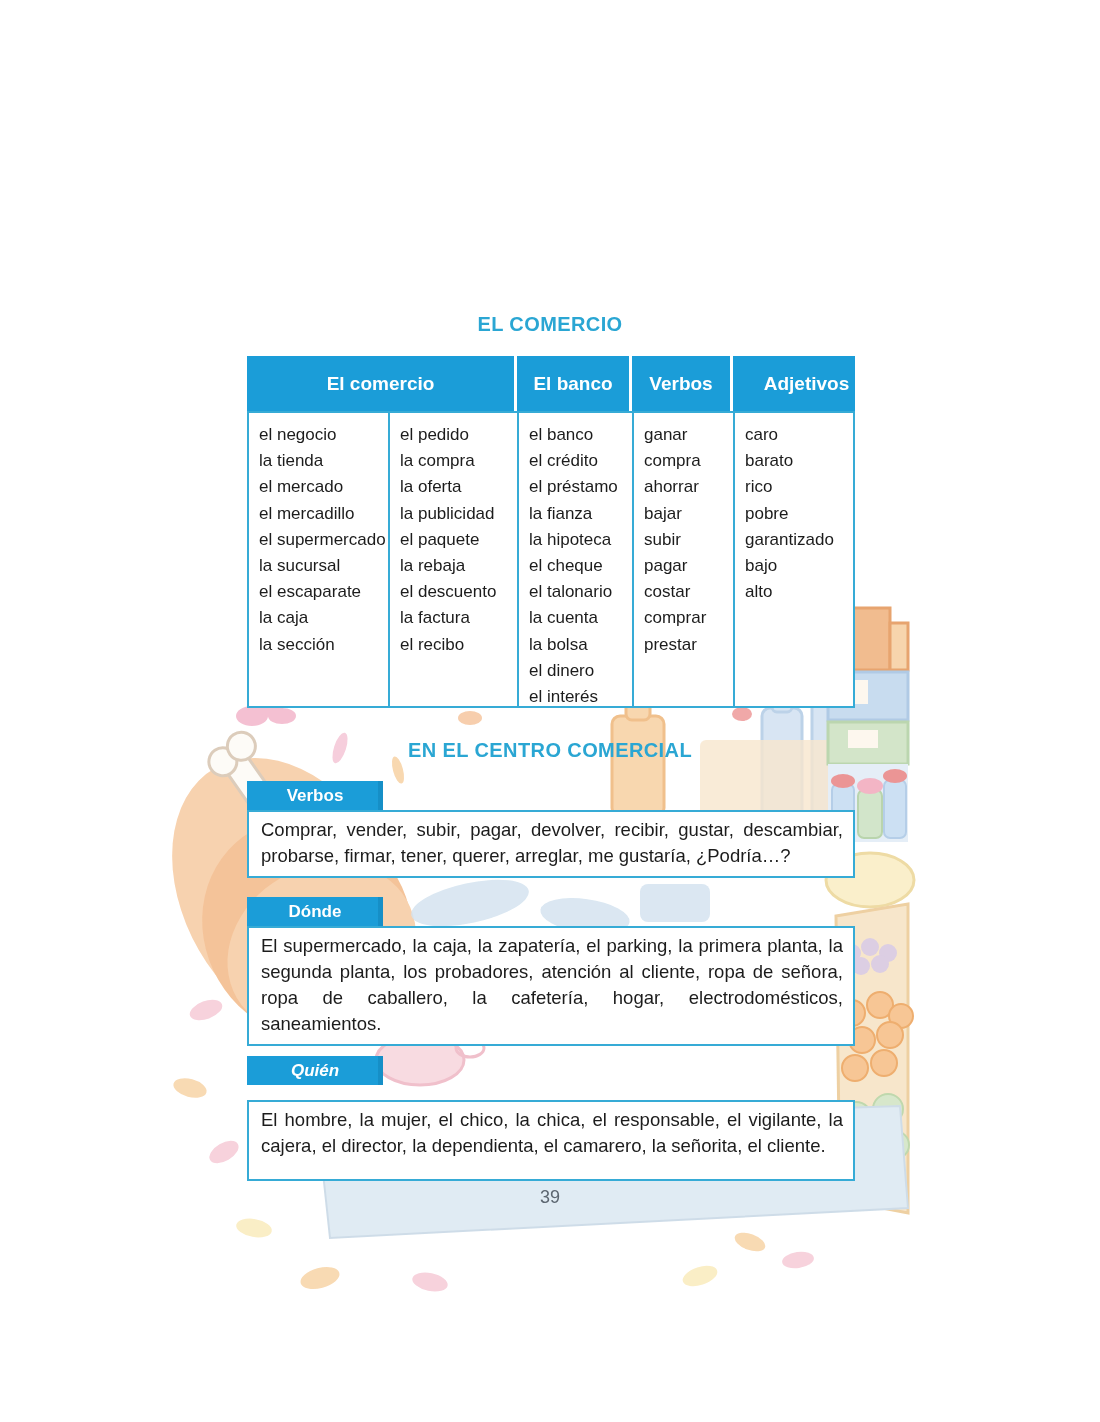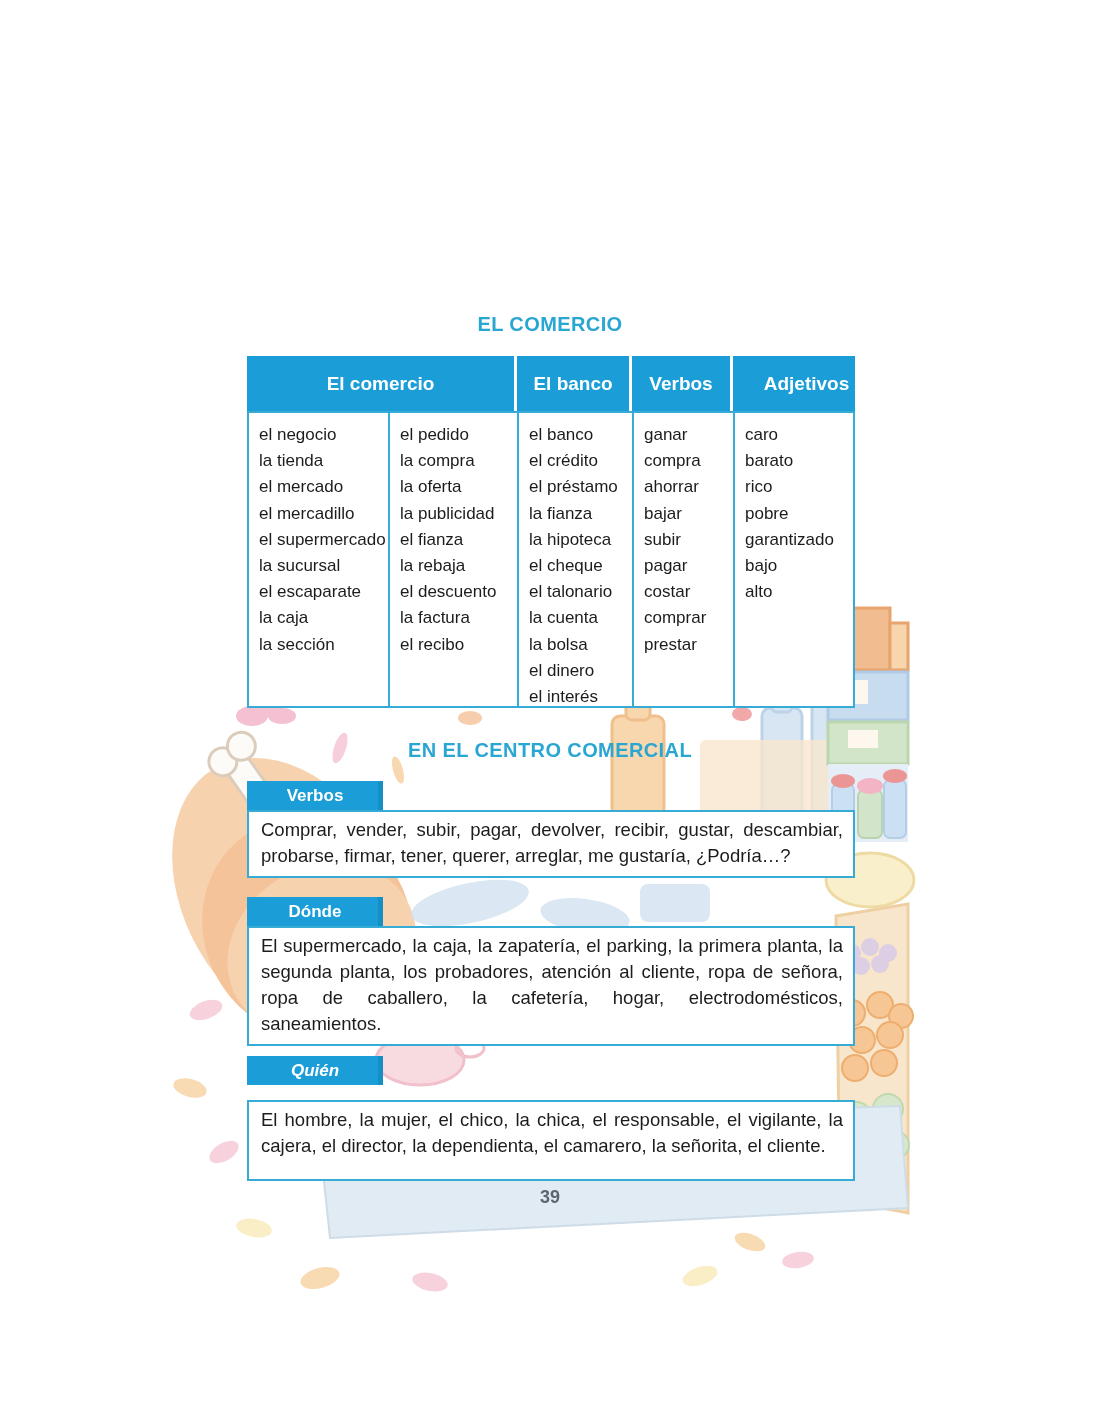--- a/index.html
+++ b/index.html
@@ -49,21 +49,21 @@
     position:absolute; left:247px; width:608px; z-index:2; box-sizing:border-box;
     background:#fff; border:2px solid var(--border,#36abd6);
     font-size:18.5px; line-height:26px; padding:5px 10px 7px 12px; text-align:justify;
   }
   .tab-verbos{top:733px;} .box-verbos{top:762px; min-height:61px;}
   .tab-donde {top:849px;} .box-donde {top:878px; min-height:109px;}
   .tab-quien {top:1008px;font-style:italic;} .box-quien{top:1052px; min-height:81px;}
 
   .page-num{
     position:absolute; top:1139px; left:0; width:1100px; text-align:center; z-index:2;
-    font-weight:bold; font-size:18px; color:var(--page_number,#5c6670);
+    font-weight:normal; font-size:18px; color:var(--page_number,#5c6670);
   }
 </style>
 </head>
 <body>
 
 <div class="page">
 
   <svg class="bg" width="1100" height="1422" viewBox="0 0 1100 1422" aria-hidden="true">
     <g opacity="0.9">
 
@@ -190,21 +190,21 @@
           <div class="word">el escaparate</div>
           <div class="word">la caja</div>
           <div class="word">la sección</div>
         </div>
       <div class="vt-col c2">
 
       <div class="word">el pedido</div>
           <div class="word">la compra</div>
           <div class="word">la oferta</div>
           <div class="word">la publicidad</div>
-          <div class="word">el fianza</div>
+          <div class="word">el paquete</div>
           <div class="word">la rebaja</div>
           <div class="word">el descuento</div>
           <div class="word">la factura</div>
           <div class="word">el recibo</div>
         </div>
       <div class="vt-col c3">
 
       <div class="word">el banco</div>
           <div class="word">el crédito</div>
           <div class="word">el préstamo</div>

